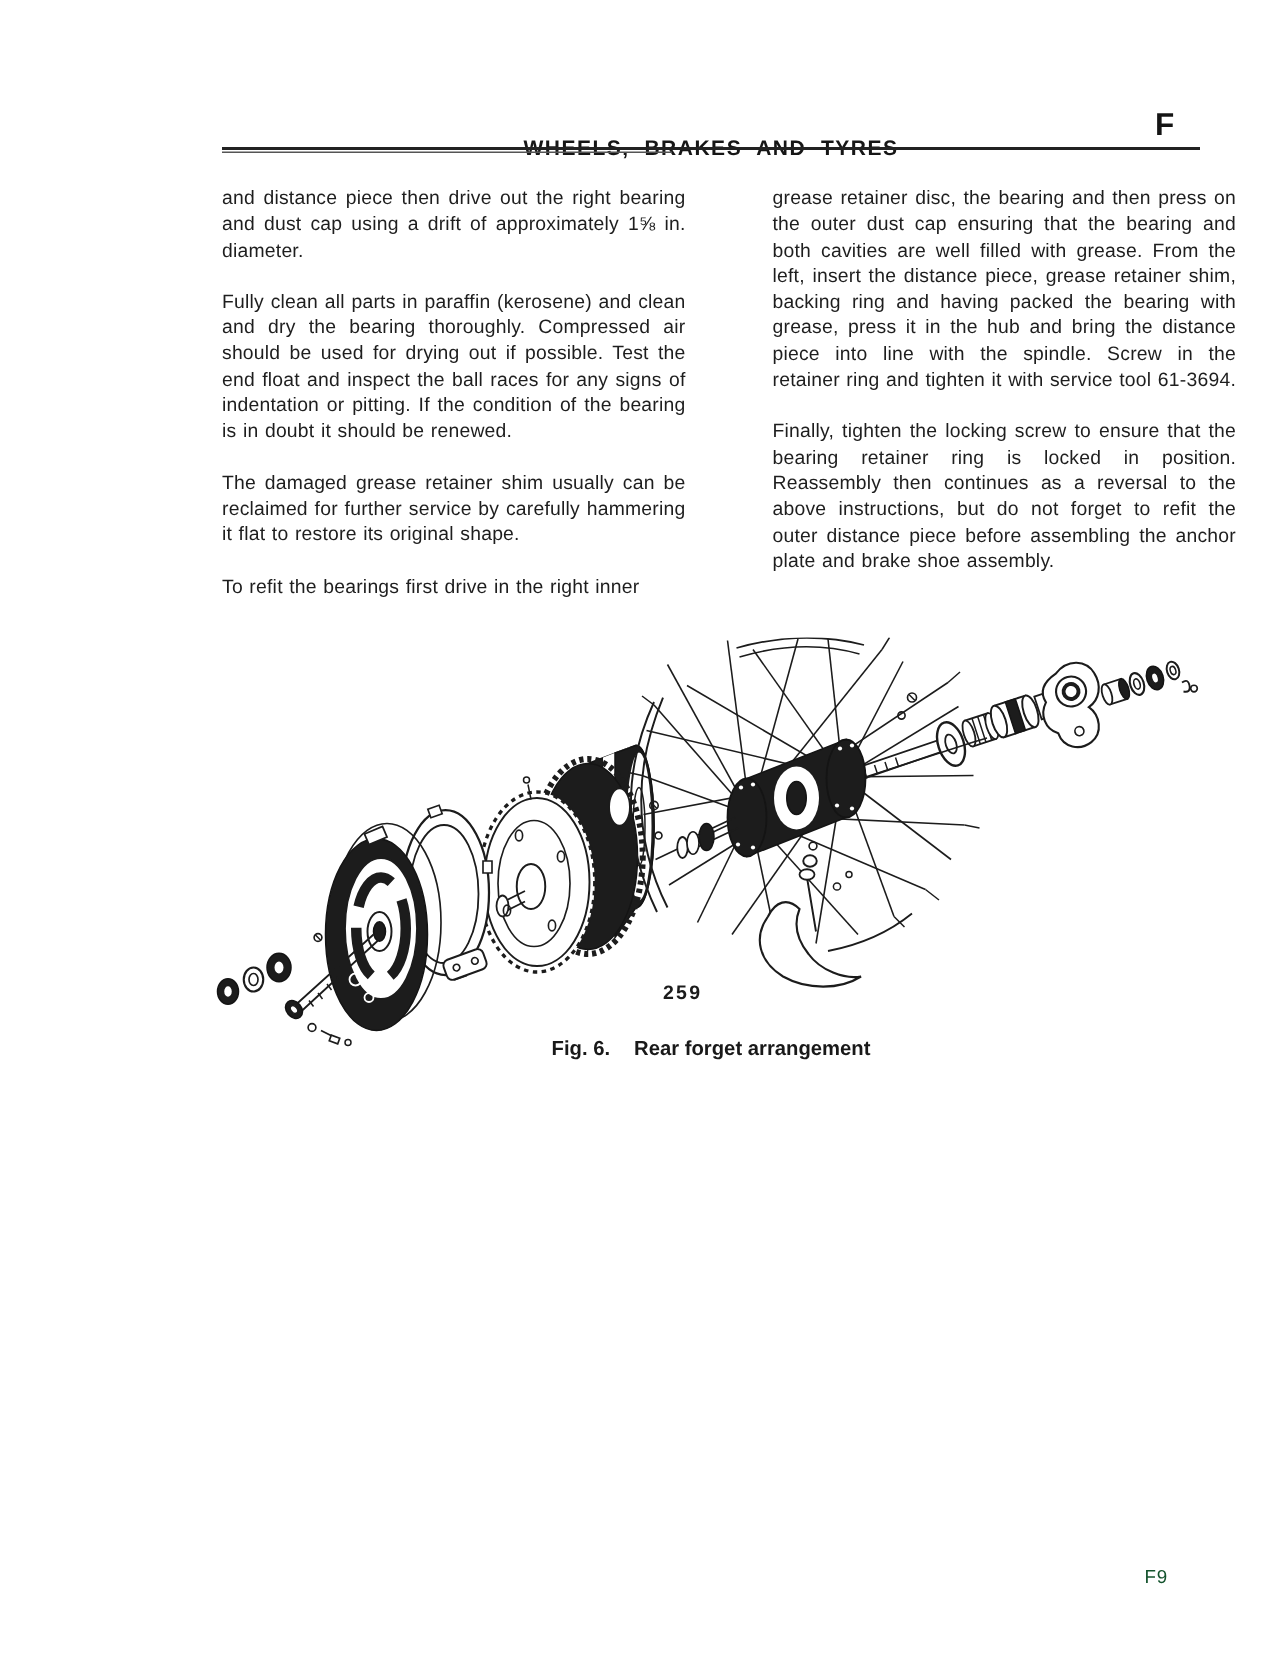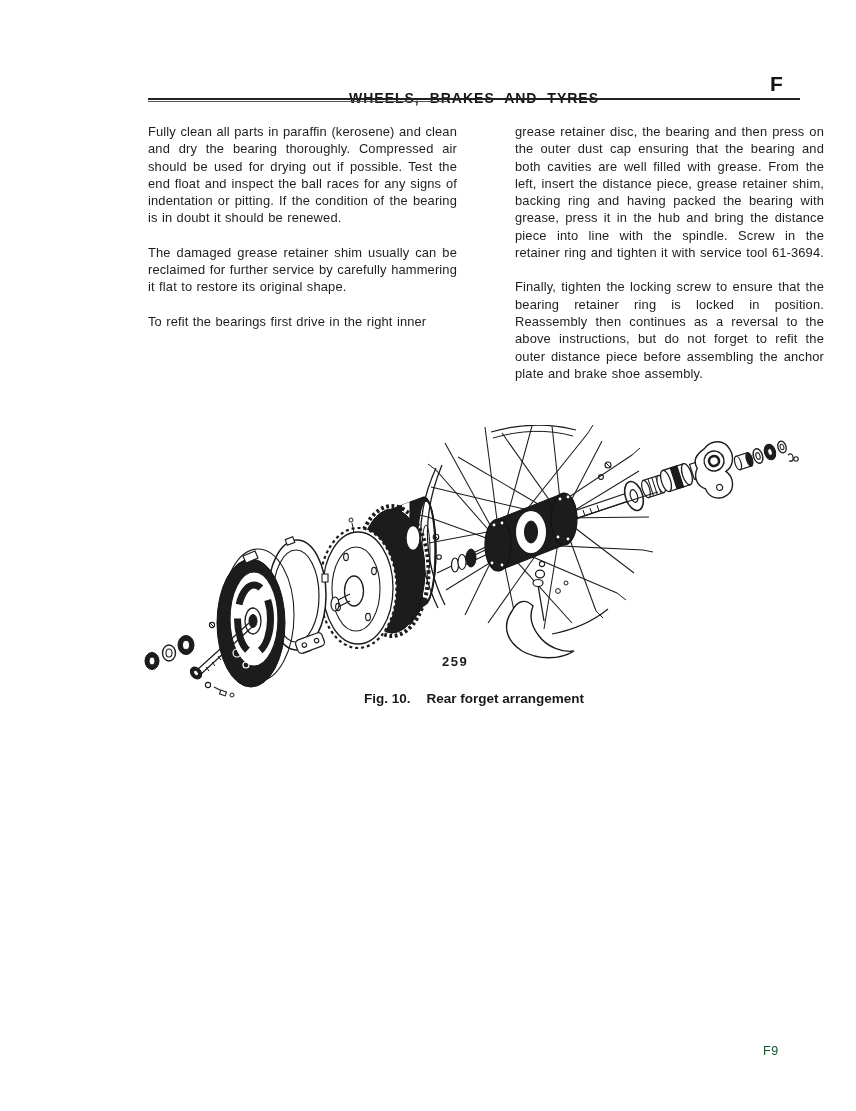--- a/index.html
+++ b/index.html
@@ -59,20 +59,21 @@
 <body>
 
 <div class="page">
 
   <div class="title">WHEELS, BRAKES AND TYRES</div>
   <div class="section-letter">F</div>
   <div class="rule"></div>
   <div class="rule2"></div>
 
   <div class="col col-left">
+    <p>and distance piece then drive out the right bearing and dust cap using a drift of approximately 1⅝ in. diameter.</p>
     <p>Fully clean all parts in paraffin (kerosene) and clean and dry the bearing thoroughly.  Compressed air should be used for drying out if possible.  Test the end float and inspect the ball races for any signs of indentation or pitting.  If the condition of the bearing is in doubt it should be renewed.</p>
     <p>The damaged grease retainer shim usually can be reclaimed for further service by carefully hammering it flat to restore its original shape.</p>
     <p>To refit the bearings first drive in the right inner</p>
   </div>
 
   <div class="col col-right">
     <p>grease retainer disc, the bearing and then press on the outer dust cap ensuring that the bearing and both cavities are well filled with grease.  From the left, insert the distance piece, grease retainer shim, backing ring and having packed the bearing with grease, press it in the hub and bring the distance piece into line with the spindle.  Screw in the retainer ring and tighten it with service tool 61-3694.</p>
     <p>Finally, tighten the locking screw to ensure that the bearing retainer ring is locked in position.  Reassembly then continues as a reversal to the above instructions, but do not forget to refit the outer distance piece before assembling the anchor plate and brake shoe assembly.</p>
   </div>
 
@@ -287,19 +288,19 @@
       <ellipse class="fw" stroke-width="1.3" cx="400" cy="149" rx="4.5" ry="3.8"></ellipse>
       <circle class="ln" stroke-width="1.1" cx="402" cy="139" r="2.6"></circle>
       <circle class="ln" stroke-width="1" cx="418" cy="166" r="2.4"></circle>
       <circle class="ln" stroke-width="1" cx="426" cy="158" r="2"></circle>
     </g>
 
     <text x="302" y="241">259</text>
   </svg>
 
   <div class="caption">
-    <span>Fig. 10.</span>
+    <span>Fig. 6.</span>
     <span>Rear forget arrangement</span>
   </div>
 
   <div class="page-num">F9</div>
 
 </div>
 
 </body></html>

